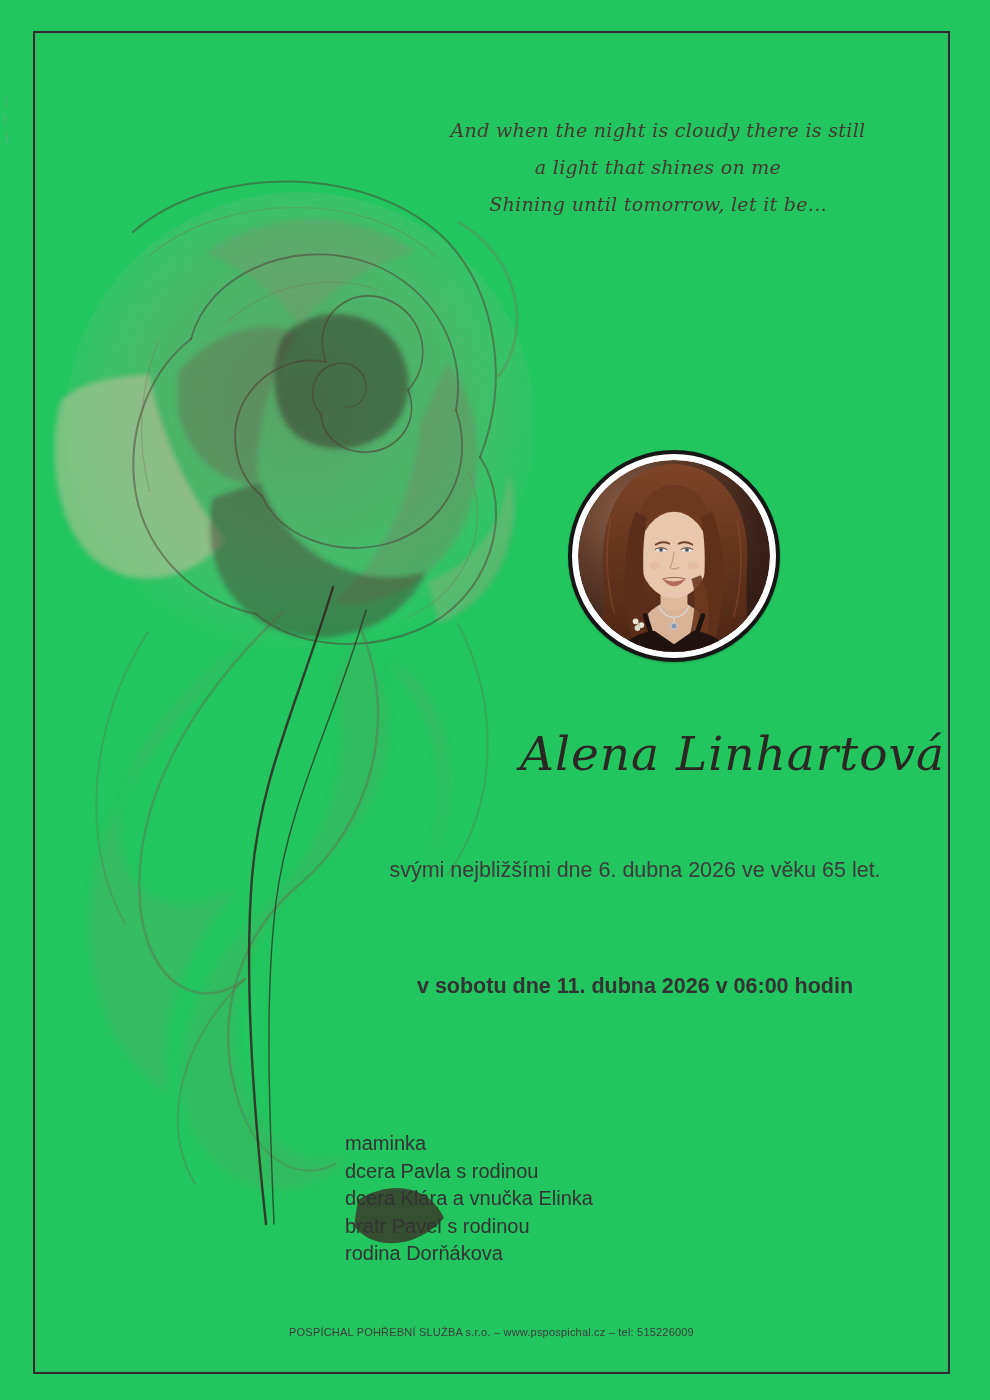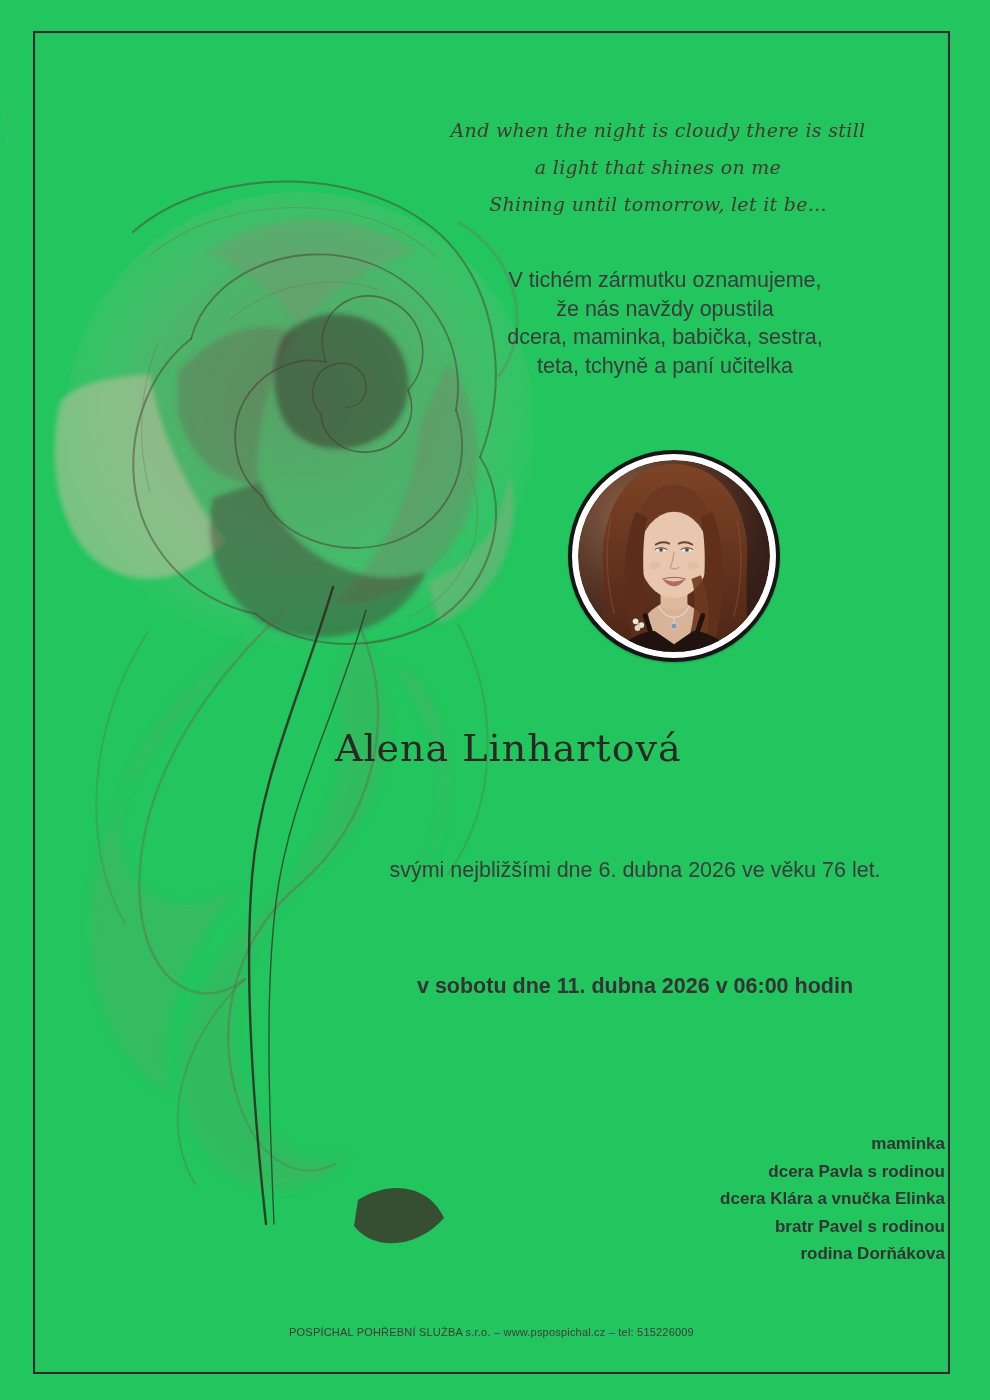--- a/index.html
+++ b/index.html
@@ -33,37 +33,37 @@
   }
   .photo{
     position:absolute;left:568px;top:450px;width:204px;height:204px;
     border:4px solid #161616;border-radius:50%;background:#ffffff;
     display:flex;align-items:center;justify-content:center;
     box-shadow:0 1px 2px rgba(0,0,0,.2);
   }
   .photo svg{width:192px;height:192px;border-radius:50%;display:block;}
   .name{
     position:absolute;left:335px;top:726px;width:610px;
-    text-align:left;
-    font-family:"DejaVu Serif", serif;
-    font-size:38px;line-height:1.2;color:#2b2723;letter-spacing:1px;
+    text-align:right;
+    font-family:"DejaVu Serif", serif;font-style:italic;
+    font-size:47px;line-height:1.2;color:#2b2723;letter-spacing:1px;
     white-space:nowrap;
   }
   .obituary{
     position:absolute;left:335px;top:856px;width:600px;
     text-align:center;font-size:21.5px;line-height:29px;color:#3b3b3b;
   }
   .ceremony{
     position:absolute;left:335px;top:972px;width:600px;
     text-align:center;font-size:21.5px;line-height:29.5px;color:#3b3b3b;
   }
   .ceremony .bold{font-weight:700;color:#333;}
   .mourners{
     position:absolute;left:345px;top:1130px;width:600px;
-    text-align:right;font-size:17px;line-height:27.5px;font-weight:700;color:#333;
+    text-align:left;font-size:20px;line-height:27.5px;font-weight:400;color:#333;
   }
   .footer{
     position:absolute;left:33px;top:1326px;width:917px;
     text-align:center;font-size:11px;color:#3c3c3c;letter-spacing:.2px;
   }
   .rose{position:absolute;left:28px;top:162px;width:505px;height:1095px;}
 </style>
 </head>
 <body>
 
@@ -147,26 +147,20 @@
 
     <path d="M330,1038 C366,1016 402,1026 416,1056 C390,1086 346,1090 326,1064 Z" fill="#3c3128" opacity=".8"></path>
   </svg>
 
   <div class="quote">
     <div>And when the night is cloudy there is still</div>
     <div>a light that shines on me</div>
     <div>Shining until tomorrow, let it be...</div>
   </div>
 
-  <div class="announcement">
-    <div>V tichém zármutku oznamujeme,</div>
-    <div>že nás navždy opustila</div>
-    <div>dcera, maminka, babička, sestra,</div>
-    <div>teta, tchyně a paní učitelka</div>
-  </div>
 
   <div class="photo">
     <svg viewBox="0 0 200 200" aria-hidden="true">
       <defs>
         <radialGradient id="pBg" cx="28%" cy="28%" r="95%">
           <stop offset="0%" stop-color="#8a6148"></stop>
           <stop offset="35%" stop-color="#5f3c2c"></stop>
           <stop offset="70%" stop-color="#3a211a"></stop>
           <stop offset="100%" stop-color="#2f1a14"></stop>
         </radialGradient>
@@ -217,21 +211,21 @@
         <circle cx="100" cy="173" r="3.2" fill="#7e97b4" stroke="#e8eef2" stroke-width=".6"></circle>
         <path d="M34,60 C28,95 30,130 38,160" stroke="#93522f" stroke-width="1.5" fill="none" opacity=".5"></path>
         <path d="M166,62 C172,98 170,134 162,164" stroke="#93522f" stroke-width="1.5" fill="none" opacity=".5"></path>
       </g>
     </svg>
   </div>
 
   <div class="name">Alena Linhartová</div>
 
   <div class="obituary">
-    <div>svými nejbližšími dne 6. dubna 2026 ve věku 76 let.</div>
+    <div>svými nejbližšími dne 6. dubna 2026 ve věku 65 let.</div>
   </div>
 
   <div class="ceremony">
     <div class="bold">v sobotu dne 11. dubna 2026 v 06:00 hodin</div>
   </div>
 
   <div class="mourners">
     <div>maminka</div>
     <div>dcera Pavla s rodinou</div>
     <div>dcera Klára a vnučka Elinka</div>

